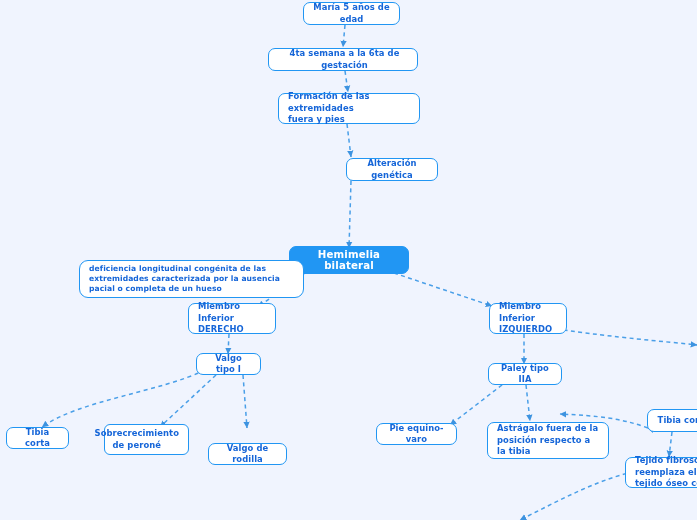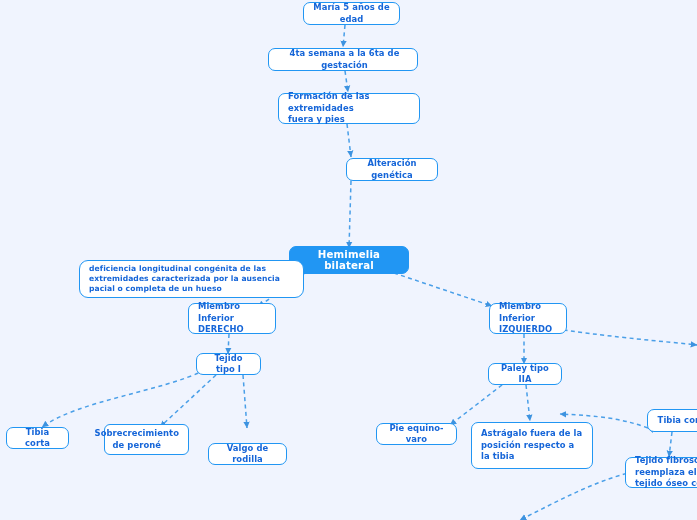--- a/index.html
+++ b/index.html
@@ -120,21 +120,21 @@
 extremidades caracterizada por la ausencia
 pacial o completa de un hueso</span>
   </div>
 
   <div class="node" style="left:188px; top:303px; width:88px; height:31px;">
     <span>Miembro Inferior
 DERECHO</span>
   </div>
 
   <div class="node centered-text" style="left:196px; top:353px; width:65px; height:22px;">
-    <span>Tejido tipo I</span>
+    <span>Valgo tipo I</span>
   </div>
 
   <div class="node centered-text" style="left:6px; top:427px; width:63px; height:22px;">
     <span>Tibia corta</span>
   </div>
 
   <div class="node centered-text" style="left:104px; top:424px; width:85px; height:31px;border-radius:6px;">
     <span>Sobrecrecimiento
 de peroné</span>
   </div>
@@ -149,21 +149,21 @@
   </div>
 
   <div class="node centered-text" style="left:488px; top:363px; width:74px; height:22px;">
     <span>Paley tipo IIA</span>
   </div>
 
   <div class="node centered-text" style="left:376px; top:423px; width:81px; height:22px;">
     <span>Pie equino-varo</span>
   </div>
 
-  <div class="node" style="left:471px; top:422px; width:122px; height:47px;">
+  <div class="node" style="left:487px; top:422px; width:122px; height:37px;">
     <span>Astrágalo fuera de la
 posición respecto a la tibia</span>
   </div>
 
   <div class="node centered-text" style="left:647px; top:409px; width:72px; height:23px;">
     <span>Tibia corta</span>
   </div>
 
   <div class="node" style="left:625px; top:457px; width:130px; height:31px;">
     <span>Tejido fibroso reemplaza el

